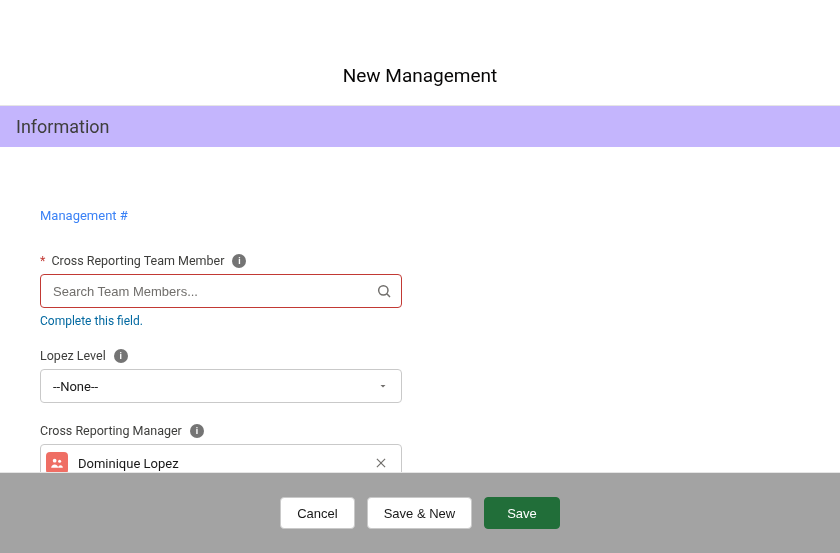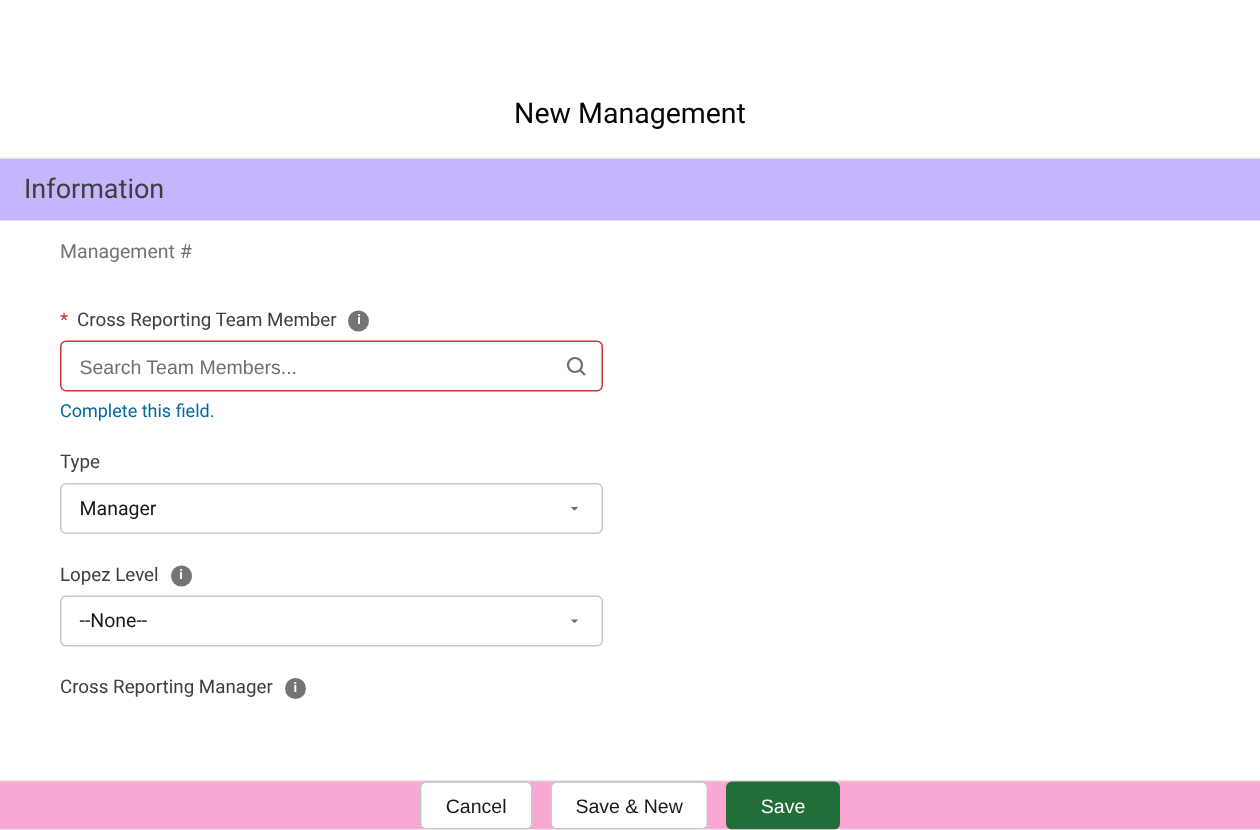--- a/index.html
+++ b/index.html
@@ -34,23 +34,24 @@
     .section-header {
       background: #c4b5fd;
       padding: 10px 16px;
       font-size: 18px;
       color: #3e3e3c;
       font-weight: 400;
     }
     .section-body { padding: 14px 40px 30px 40px; }
     .readonly-row {
       font-size: 13px;
-      color: #737373;
+      color: #3b82f6;
       margin-bottom: 30px;
       padding-left: 0;
+      margin-top: 47px;
     }
     .field { margin-bottom: 20px; width: 362px; }
     .field-label {
       font-size: 12.5px;
       color: #3e3e3c;
       margin-bottom: 6px;
       display: flex;
       align-items: center;
       gap: 4px;
     }
@@ -89,22 +90,22 @@
     }
     .pill-avatar {
       width: 22px; height: 22px; border-radius: 4px;
       background: #ef6e64; display: flex; align-items: center; justify-content: center;
       margin-right: 10px; margin-left: 2px;
     }
     .pill-label { flex: 1; font-size: 13px; color: #181818; }
     .pill-remove { color: #706e6b; padding: 0 10px; cursor: pointer; font-size: 16px; }
     .modal-footer {
       border-top: 1px solid #e5e5e5;
-      background: #f9a8d4;
-      padding: 0 0;
+      background: #a3a3a3;
+      padding: 24px 0;
       display: flex; justify-content: center; gap: 12px;
     }
     .btn {
       height: 32px; padding: 0 16px; border-radius: 4px;
       font-size: 13px; cursor: pointer; border: 1px solid #c9c9c9;
       background: #fff; color: #0176d3;
     }
     .btn-neutral { color: #181818; }
     .btn-brand {
       background: #216e39; border-color: #216e39; color: #fff;
@@ -141,31 +142,20 @@
           <span class="lookup-search-icon">
             <svg width="16" height="16" viewBox="0 0 24 24" fill="none" stroke="currentColor" stroke-width="2.2">
                 <circle cx="11" cy="11" r="7"></circle>
                 <line x1="21" y1="21" x2="16.2" y2="16.2"></line>
               </svg>
           </span>
         </div>
         <div class="error-msg">Complete this field.</div>
       </div>
 
-      <div class="field">
-        <div class="field-label">Type</div>
-        <div class="select">
-          <span>Manager</span>
-          <span class="chev">
-            <svg width="12" height="12" viewBox="0 0 24 24" fill="currentColor">
-                <path d="M7 10l5 5 5-5z"></path>
-              </svg>
-          </span>
-        </div>
-      </div>
 
       <div class="field">
         <div class="field-label">
           <span>Lopez Level</span>
           <span class="help-icon">i</span>
         </div>
         <div class="select">
           <span>--None--</span>
           <span class="chev">
             <svg width="12" height="12" viewBox="0 0 24 24" fill="currentColor">
@@ -173,20 +163,37 @@
               </svg>
           </span>
         </div>
       </div>
 
       <div class="field">
         <div class="field-label">
           <span>Cross Reporting Manager</span>
           <span class="help-icon">i</span>
         </div>
+        <div class="pill-wrap">
+          <span class="pill-avatar">
+            <svg width="14" height="14" viewBox="0 0 24 24" fill="#fff">
+                <circle cx="8" cy="8" r="3.2"></circle>
+                <circle cx="16.5" cy="9" r="2.6"></circle>
+                <path d="M2 20c0-3.3 2.7-5.5 6-5.5s6 2.2 6 5.5"></path>
+                <path d="M13.8 20c0-2.6 1.8-4.3 4.2-4.3s4 1.7 4 4.3"></path>
+              </svg>
+          </span>
+          <span class="pill-label">Dominique Lopez</span>
+          <span class="pill-remove">
+            <svg width="14" height="14" viewBox="0 0 24 24" fill="none" stroke="currentColor" stroke-width="2">
+                <line x1="5" y1="5" x2="19" y2="19"></line>
+                <line x1="19" y1="5" x2="5" y2="19"></line>
+              </svg>
+          </span>
+        </div>
       </div>
 
     </div>
   </div>
 
   <div class="modal-footer">
     <button class="btn btn-neutral">Cancel</button>
     <button class="btn btn-neutral">Save &amp; New</button>
     <button class="btn btn-brand">Save</button>
   </div>

